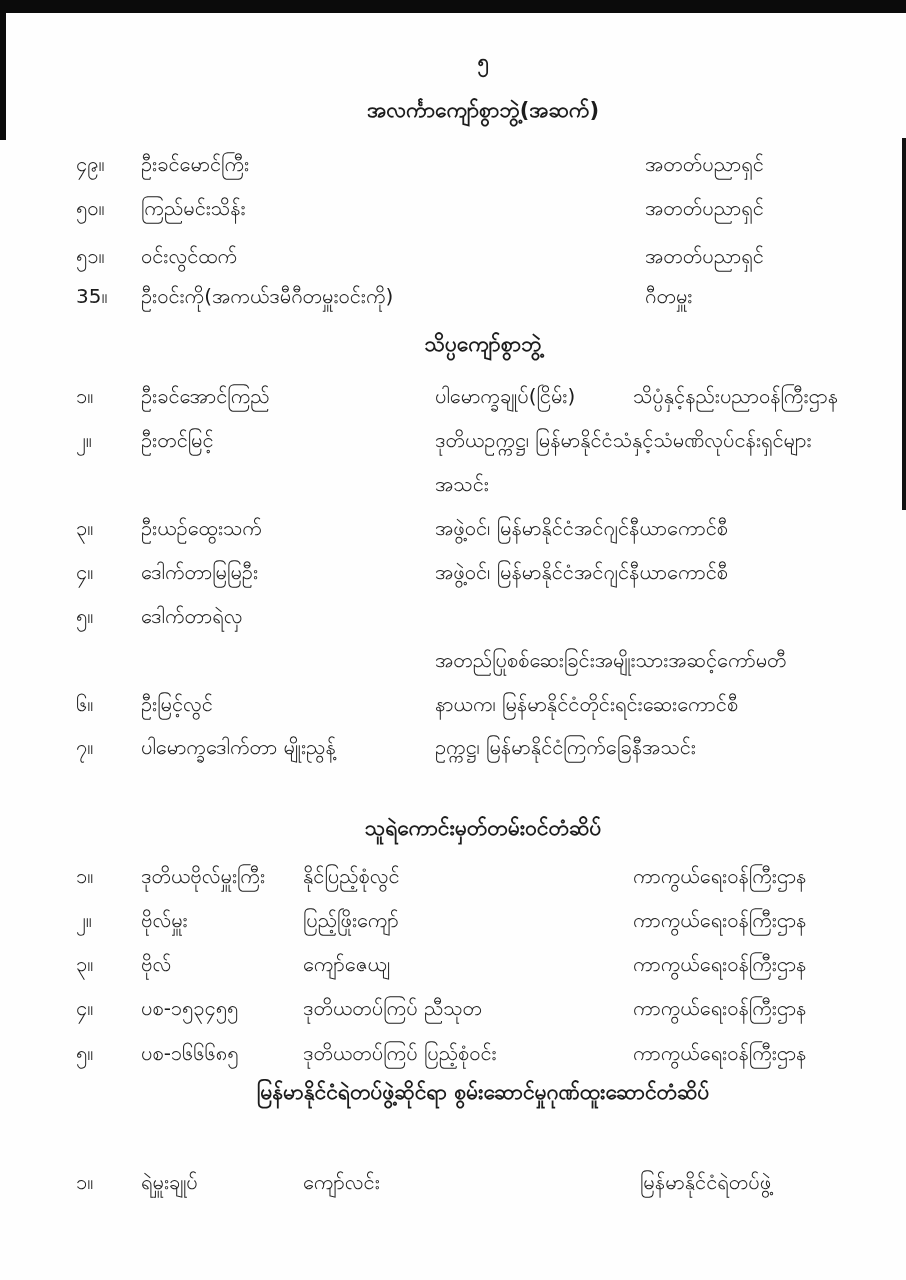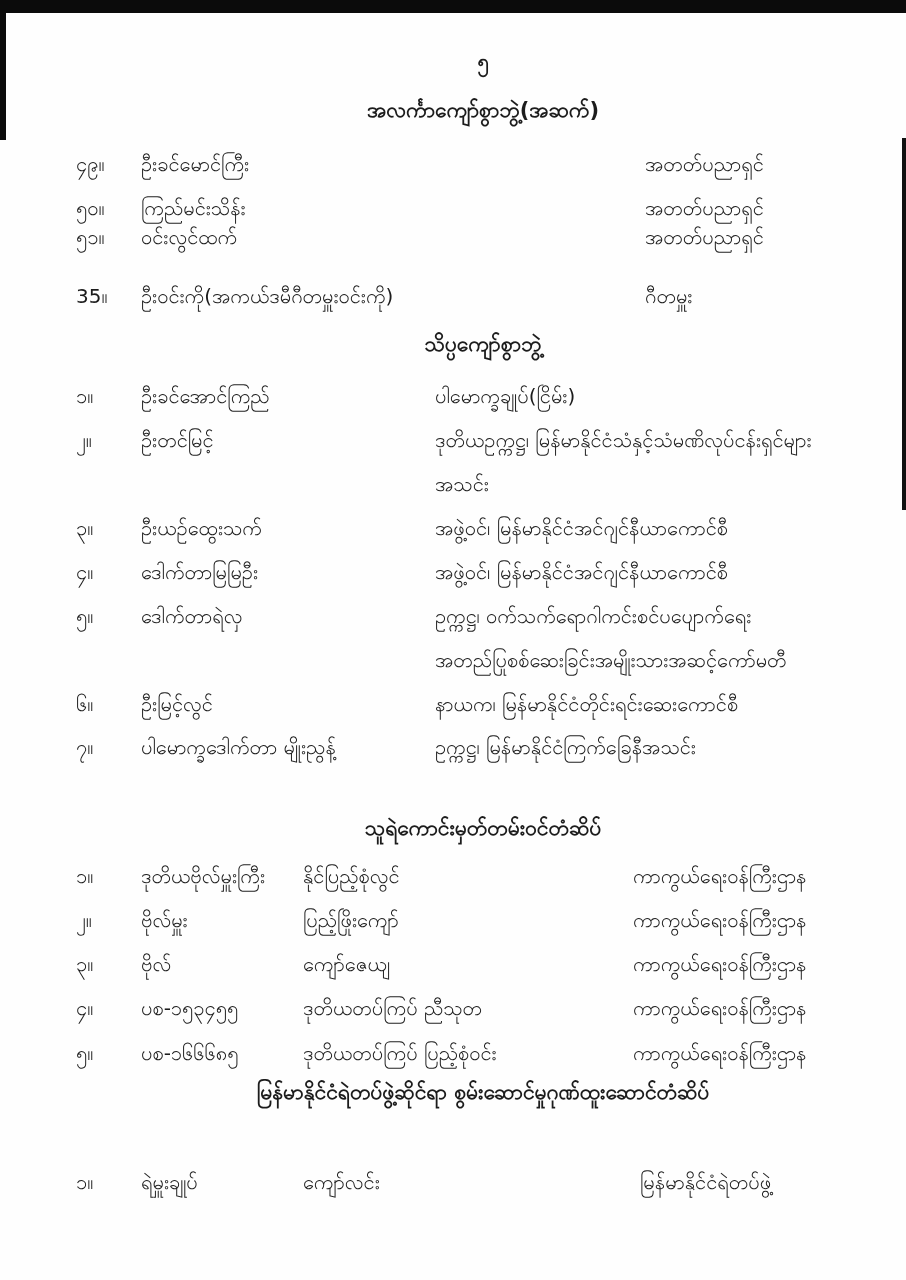--- a/index.html
+++ b/index.html
@@ -42,37 +42,38 @@
   <div class="row" style="top:148px">
     <span class="cn">၄၉။</span>
     <span class="ca">ဦးခင်မောင်ကြီး</span>
     <span class="co1">အတတ်ပညာရှင်</span>
   </div>
   <div class="row" style="top:192px">
     <span class="cn">၅၀။</span>
     <span class="ca">ကြည်မင်းသိန်း</span>
     <span class="co1">အတတ်ပညာရှင်</span>
   </div>
-  <div class="row" style="top:221px">
+  <div class="row" style="top:240px">
     <span class="cn">၅၁။</span>
     <span class="ca">ဝင်းလွင်ထက်</span>
     <span class="co1">အတတ်ပညာရှင်</span>
   </div>
   <div class="row" style="top:280px">
     <span class="cn">35။</span>
     <span class="ca">ဦးဝင်းကို(အကယ်ဒမီဂီတမှူးဝင်းကို)</span>
     <span class="co1">ဂီတမှူး</span>
   </div>
 
   <div class="center heading" style="top:330px">သိပ္ပကျော်စွာဘွဲ့</div>
 
   <div class="row" style="top:380px">
     <span class="cn">၁။</span>
     <span class="ca">ဦးခင်အောင်ကြည်</span>
     <span class="cd">ပါမောက္ခချုပ်(ငြိမ်း)</span>
+    <span class="co">သိပ္ပံနှင့်နည်းပညာဝန်ကြီးဌာန</span>
   </div>
   <div class="row" style="top:424px">
     <span class="cn">၂။</span>
     <span class="ca">ဦးတင်မြင့်</span>
     <span class="cd">ဒုတိယဥက္ကဋ္ဌ၊ မြန်မာနိုင်ငံသံနှင့်သံမဏိလုပ်ငန်းရှင်များ</span>
   </div>
   <div class="row" style="top:468px">
     <span class="cd">အသင်း</span>
   </div>
   <div class="row" style="top:512px">
@@ -81,21 +82,20 @@
     <span class="cd">အဖွဲ့ဝင်၊ မြန်မာနိုင်ငံအင်ဂျင်နီယာကောင်စီ</span>
   </div>
   <div class="row" style="top:556px">
     <span class="cn">၄။</span>
     <span class="ca">ဒေါက်တာမြမြဦး</span>
     <span class="cd">အဖွဲ့ဝင်၊ မြန်မာနိုင်ငံအင်ဂျင်နီယာကောင်စီ</span>
   </div>
   <div class="row" style="top:600px">
     <span class="cn">၅။</span>
     <span class="ca">ဒေါက်တာရဲလှ</span>
-    <span class="cd">ဥက္ကဋ္ဌ၊ ဝက်သက်ရောဂါကင်းစင်ပပျောက်ရေး</span>
   </div>
   <div class="row" style="top:644px">
     <span class="cd">အတည်ပြုစစ်ဆေးခြင်းအမျိုးသားအဆင့်ကော်မတီ</span>
   </div>
   <div class="row" style="top:688px">
     <span class="cn">၆။</span>
     <span class="ca">ဦးမြင့်လွင်</span>
     <span class="cd">နာယက၊ မြန်မာနိုင်ငံတိုင်းရင်းဆေးကောင်စီ</span>
   </div>
   <div class="row" style="top:731px">

